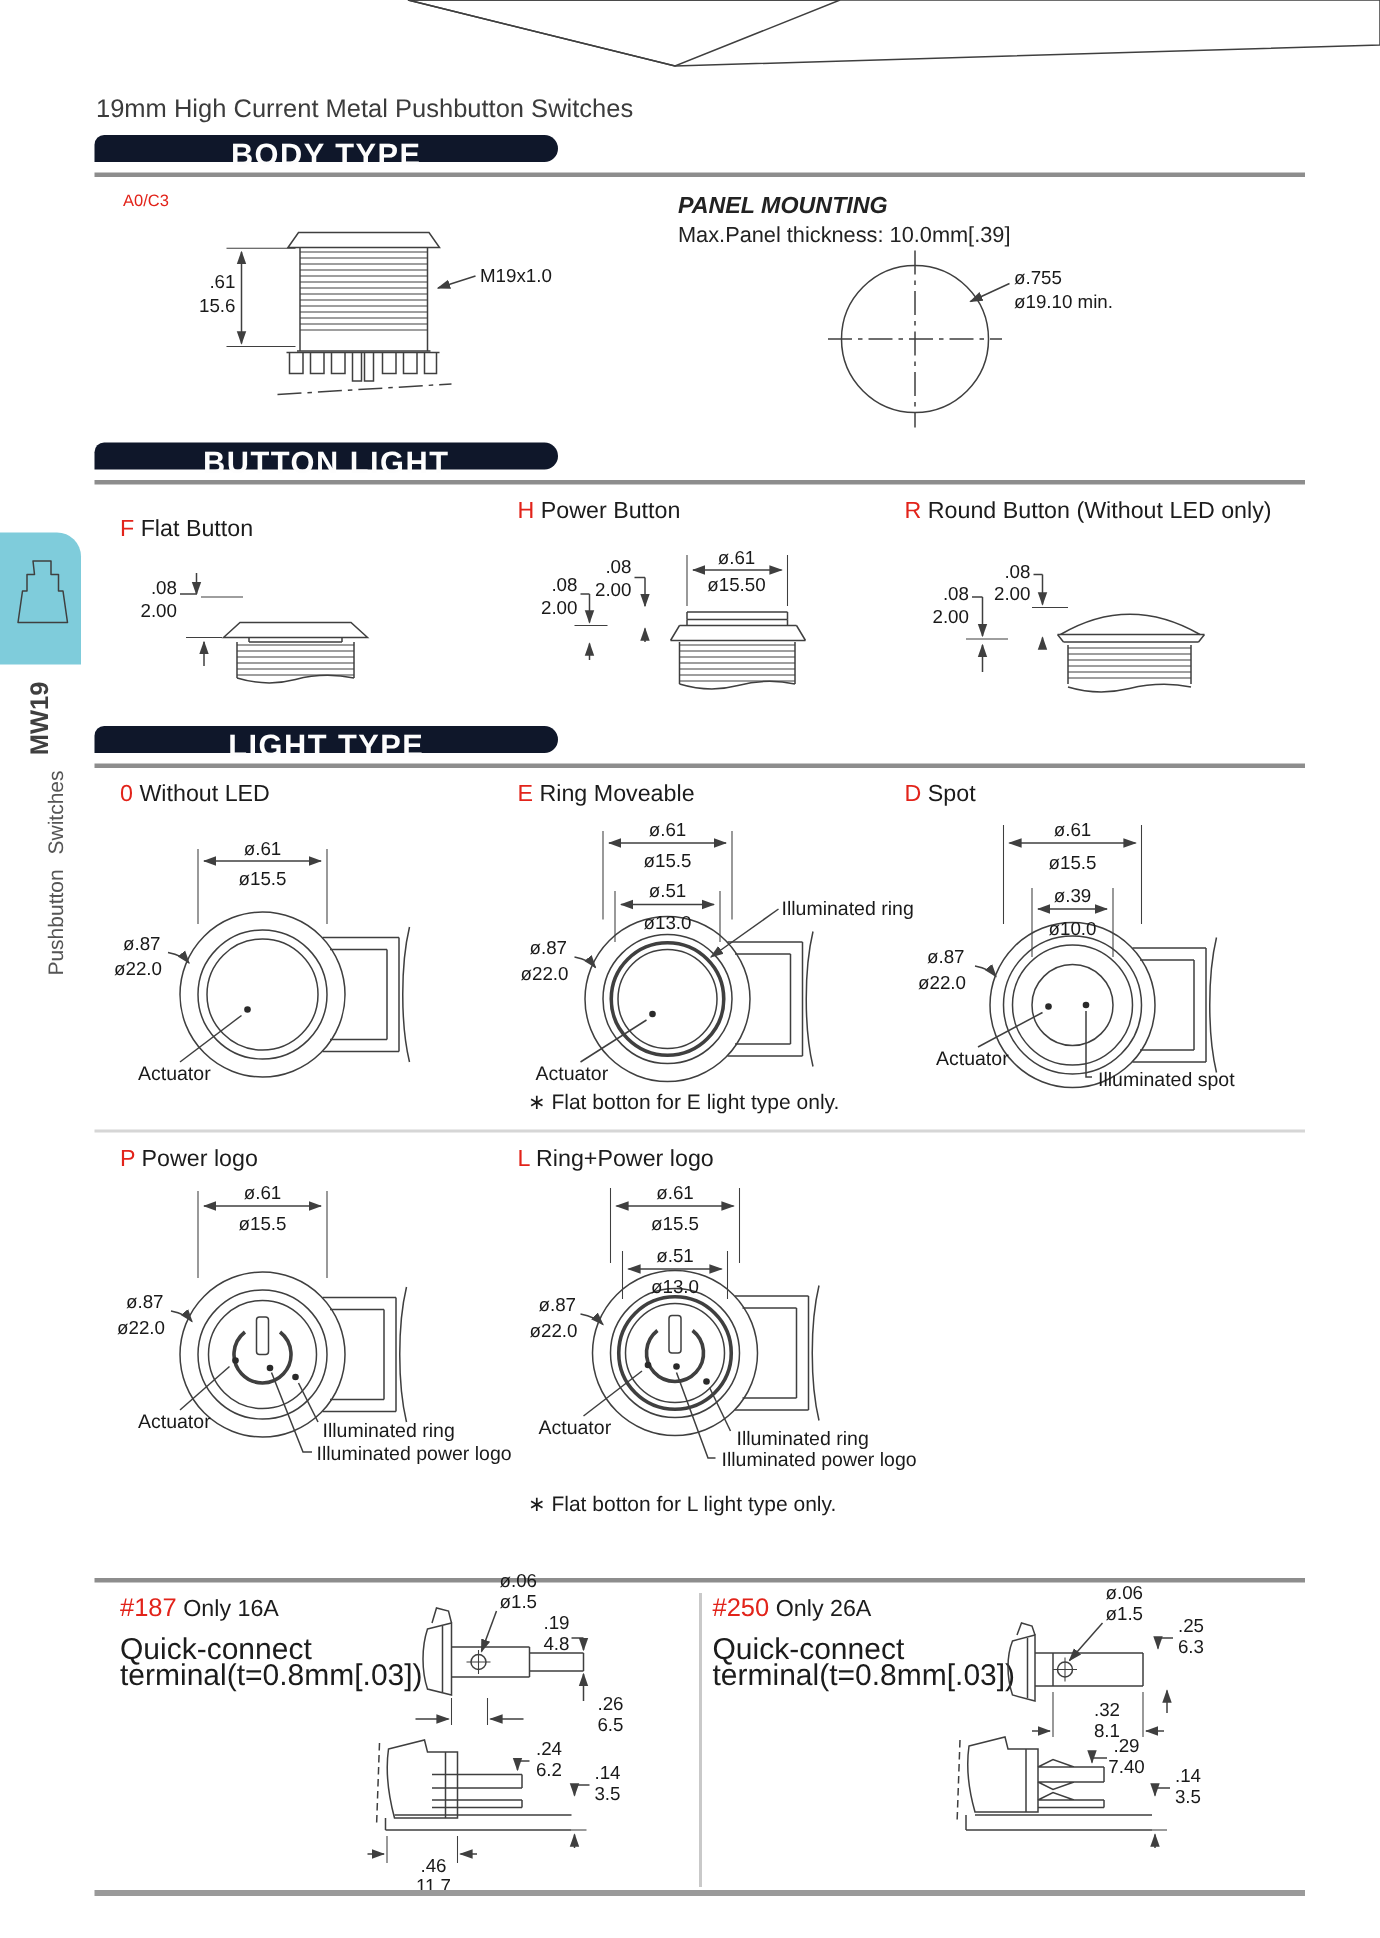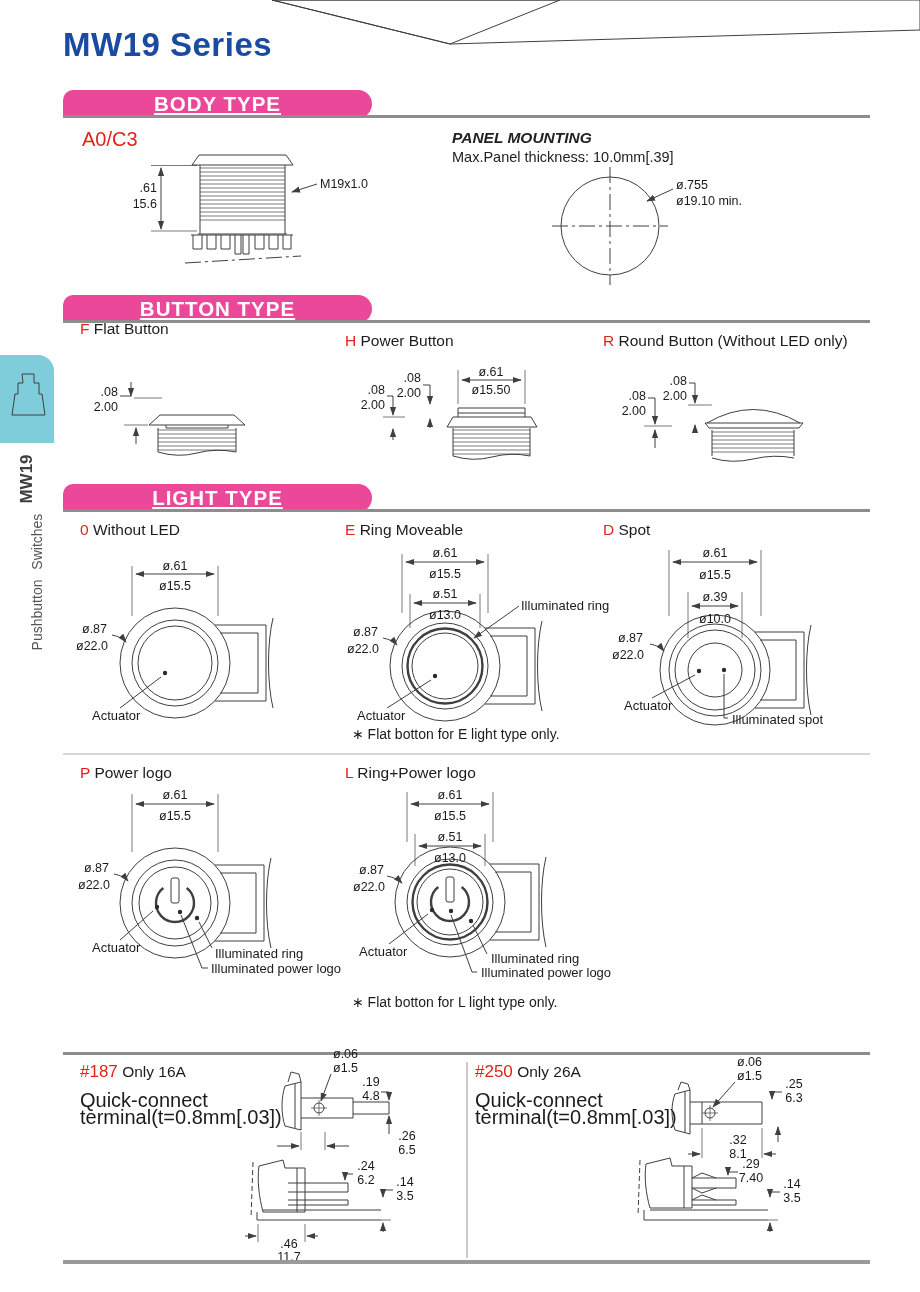--- a/index.html
+++ b/index.html
@@ -1,23 +1,23 @@
 <!DOCTYPE html>
 <html><head>
 <meta charset="utf-8">
 <style>
   html,body{margin:0;padding:0;background:#fff;}
   .page{position:relative;width:920px;height:1292px;background:#fff;overflow:hidden;
         font-family:"Liberation Sans",sans-serif;color:#1c1c1c;}
   .abs{position:absolute;}
   .title{font-size:33px;font-weight:bold;color:#1b4aa2;letter-spacing:.5px;}
   .subtitle{font-size:17px;color:#3c3c3c;}
-  .sec-bar{width:309px;height:28px;background:#ec4899;border-radius:10px 14px 14px 0;
+  .sec-bar{width:309px;height:18px;background:#0f172a;border-radius:10px 14px 14px 0;
            color:#fdfdfd;font-size:20.5px;font-weight:bold;letter-spacing:1px;
-           text-align:center;line-height:28px;text-decoration:underline;}
+           text-align:center;line-height:28px;}
   .sec-line{height:3px;background:#8d8d8d;}
   .vl{font-size:15.5px;color:#1c1c1c;white-space:nowrap;}
   .rc{color:#e2231a;}
   .pm-title{font-size:15.5px;font-weight:bold;font-style:italic;color:#222;}
   .pm-note{font-size:14.5px;color:#222;}
   .note{font-size:14px;color:#1c1c1c;}
   .desc{font-size:20px;color:#1c1c1c;}
   .hr-light{height:2px;background:#d6d6d6;}
   .vdiv{width:2px;background:#c9c9c9;}
   .bottom-line{height:4px;background:#9a9a9a;}
@@ -53,33 +53,33 @@
           <stop offset="1" stop-color="#36a9e0"></stop>
       </linearGradient>
     </defs>
   </svg>
 
   <svg class="d" style="left:0;top:0" width="920" height="50">
     <polygon points="272,0 920,0 920,30 450,44" fill="url(#bg1)" stroke="none"></polygon>
     <polygon points="272,0 560,0 450,44" fill="#0b529c" stroke="none"></polygon>
   </svg>
 
-  <div class="abs title" style="left:63px;top:26px">MW19 Series</div>
+  <div class="abs subtitle" style="left:64px;top:63px">19mm High Current Metal Pushbutton Switches</div>
 
   <div class="abs side-tab" style="left:0;top:355px">
     <svg class="d" style="left:9px;top:16px" width="38" height="56">
       <path d="M13,3h12v9h5v11h3l3,21H3l3,-21h3V12h5z" fill="#9ed8e5" stroke="#fff" stroke-width="2.4" stroke-linejoin="round"></path>
     </svg>
   </div>
   <div class="abs v1" style="left:-4px;top:468px;width:64px;height:22px">MW19</div>
   <div class="abs v2" style="left:-36px;top:572px;width:150px;height:20px">Pushbutton Switches</div>
 
   <div class="abs sec-bar" style="left:63px;top:90px">BODY TYPE</div>
   <div class="abs sec-line" style="left:63px;top:115px;width:807px"></div>
-  <div class="abs vl rc" style="left:82px;top:128px;font-size:20px">A0/C3</div>
+  <div class="abs vl rc" style="left:82px;top:128px;font-size:11px">A0/C3</div>
 
   <svg class="d" style="left:95px;top:142px" width="300" height="145">
     <g>
       <path d="M97,23 L104,13 L191,13 L198,23 Z"></path>
       <path d="M105,23 V80 M190,23 V80"></path>
       <path class="thin" d="M105,26H190M105,30H190M105,34H190M105,38H190M105,42H190M105,46H190M105,50H190M105,54H190M105,58H190M105,62H190M105,66H190M105,70H190M105,74H190M105,78H190"></path>
       <path d="M105,80 V92 M190,80 V92 M103,92 H192"></path>
       <path d="M96,93 H198 M98,93V107H107V93 M112,93V107H121V93 M126,93V107H135V93 M140,93V112H146V93 M148,93V112H154V93 M160,93V107H169V93 M174,93V107H183V93 M188,93V107H196V93"></path>
       <path class="dash" d="M90,121 L206,114"></path>
     </g>
@@ -98,24 +98,24 @@
   <div class="abs pm-title" style="left:452px;top:129px">PANEL MOUNTING</div>
   <div class="abs pm-note" style="left:452px;top:149px">Max.Panel thickness: 10.0mm[.39]</div>
   <svg class="d" style="left:470px;top:165px" width="410" height="125">
     <circle cx="140" cy="61" r="49"></circle>
     <path class="dash" d="M140,2 V120 M82,61 H198"></path>
     <line x1="203" y1="24" x2="177" y2="36" marker-end="url(#aw)"></line>
     <text x="206" y="24">ø.755</text>
     <text x="206" y="40">ø19.10 min.</text>
   </svg>
 
-  <div class="abs sec-bar" style="left:63px;top:295px">BUTTON TYPE</div>
+  <div class="abs sec-bar" style="left:63px;top:295px">BUTTON LIGHT</div>
   <div class="abs sec-line" style="left:63px;top:320px;width:807px"></div>
 
-  <div class="abs vl" style="left:80px;top:320px"><span class="rc">F</span> <span>Flat Button</span></div>
+  <div class="abs vl" style="left:80px;top:344px"><span class="rc">F</span> <span>Flat Button</span></div>
   <svg class="d" style="left:88px;top:358px" width="225" height="100">
     <g>
       <path d="M61,67 L72,57 L146,57 L157,67 Z"></path>
       <path d="M78,67 V70 M140,67 V70 M78,70 H140"></path>
       <path d="M70,70 V94 M148,70 V94"></path>
       <path class="thin" d="M70,72H148M70,76H148M70,80H148M70,84H148M70,88H148M70,92H148"></path>
       <path d="M70,94 Q90,100 109,95 T148,94"></path>
     </g>
     <g>
       <path class="thin" d="M46,40 H74 M36,67 H60"></path>

